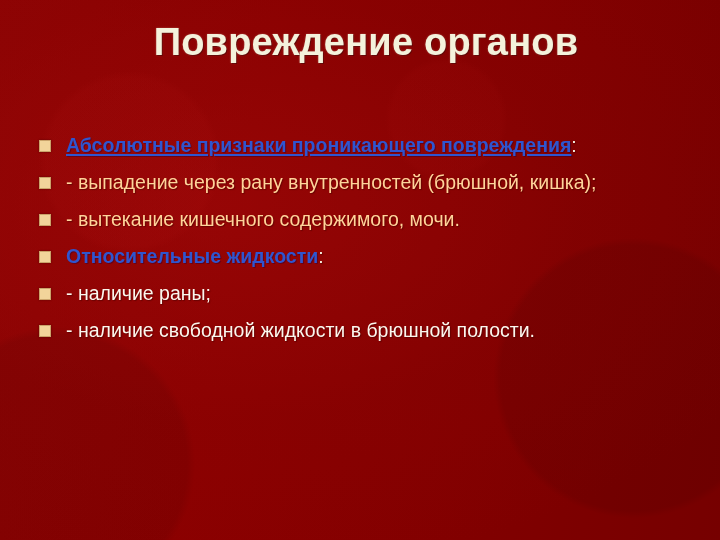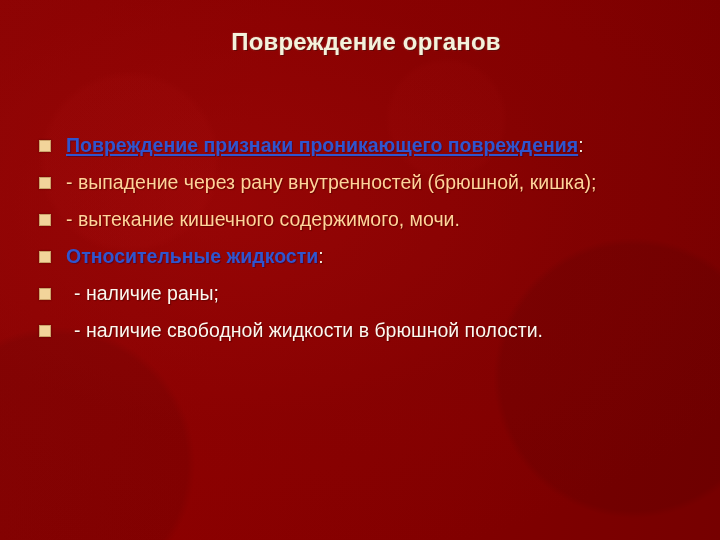--- a/index.html
+++ b/index.html
@@ -46,21 +46,21 @@
     left: 0;
     top: 22px;
     width: 720px;
     text-align: center;
     z-index: 3;
   }
   .title-line {
     display: block;
     color: #f4f2dc;
     font-weight: bold;
-    font-size: 24px;
+    font-size: 38px;
     line-height: 40px;
     letter-spacing: 0.2px;
     text-shadow:
       1px 1px 0 rgba(60,0,0,0.55),
       0 0 2px rgba(255,250,225,0.35);
     padding-left: 12px;
   }
 
   
   #body-list {
@@ -105,42 +105,41 @@
   .t-blue-underline {
     text-decoration: underline;
     text-decoration-thickness: 2px;
     text-underline-offset: 2px;
   }
   .t-orange {
     color: #ffd49a;
   }
   .t-white {
     color: #fbf7ee;
-    margin-left: 8px;
   }
   .t-cream-punct {
     color: #f6f1e2;
     font-weight: normal;
     text-decoration: none;
   }
 </style>
 </head>
 <body>
 
 <div id="slide">
 
   <div id="title-block">
     <span class="title-line">Повреждение органов</span>
   </div>
 
   <div id="body-list">
 
     <div class="bullet-row">
       <span class="bullet-marker"></span>
-      <span class="bullet-text"><span class="t-blue t-blue-underline">Повреждение признаки проникающего повреждения</span><span class="t-cream-punct">:</span></span>
+      <span class="bullet-text"><span class="t-blue t-blue-underline">Абсолютные признаки проникающего повреждения</span><span class="t-cream-punct">:</span></span>
     </div>
 
     <div class="bullet-row">
       <span class="bullet-marker"></span>
       <span class="bullet-text t-orange">- выпадение через рану внутренностей (брюшной, кишка);</span>
     </div>
 
     <div class="bullet-row">
       <span class="bullet-marker"></span>
       <span class="bullet-text t-orange">- вытекание кишечного содержимого, мочи.</span>

